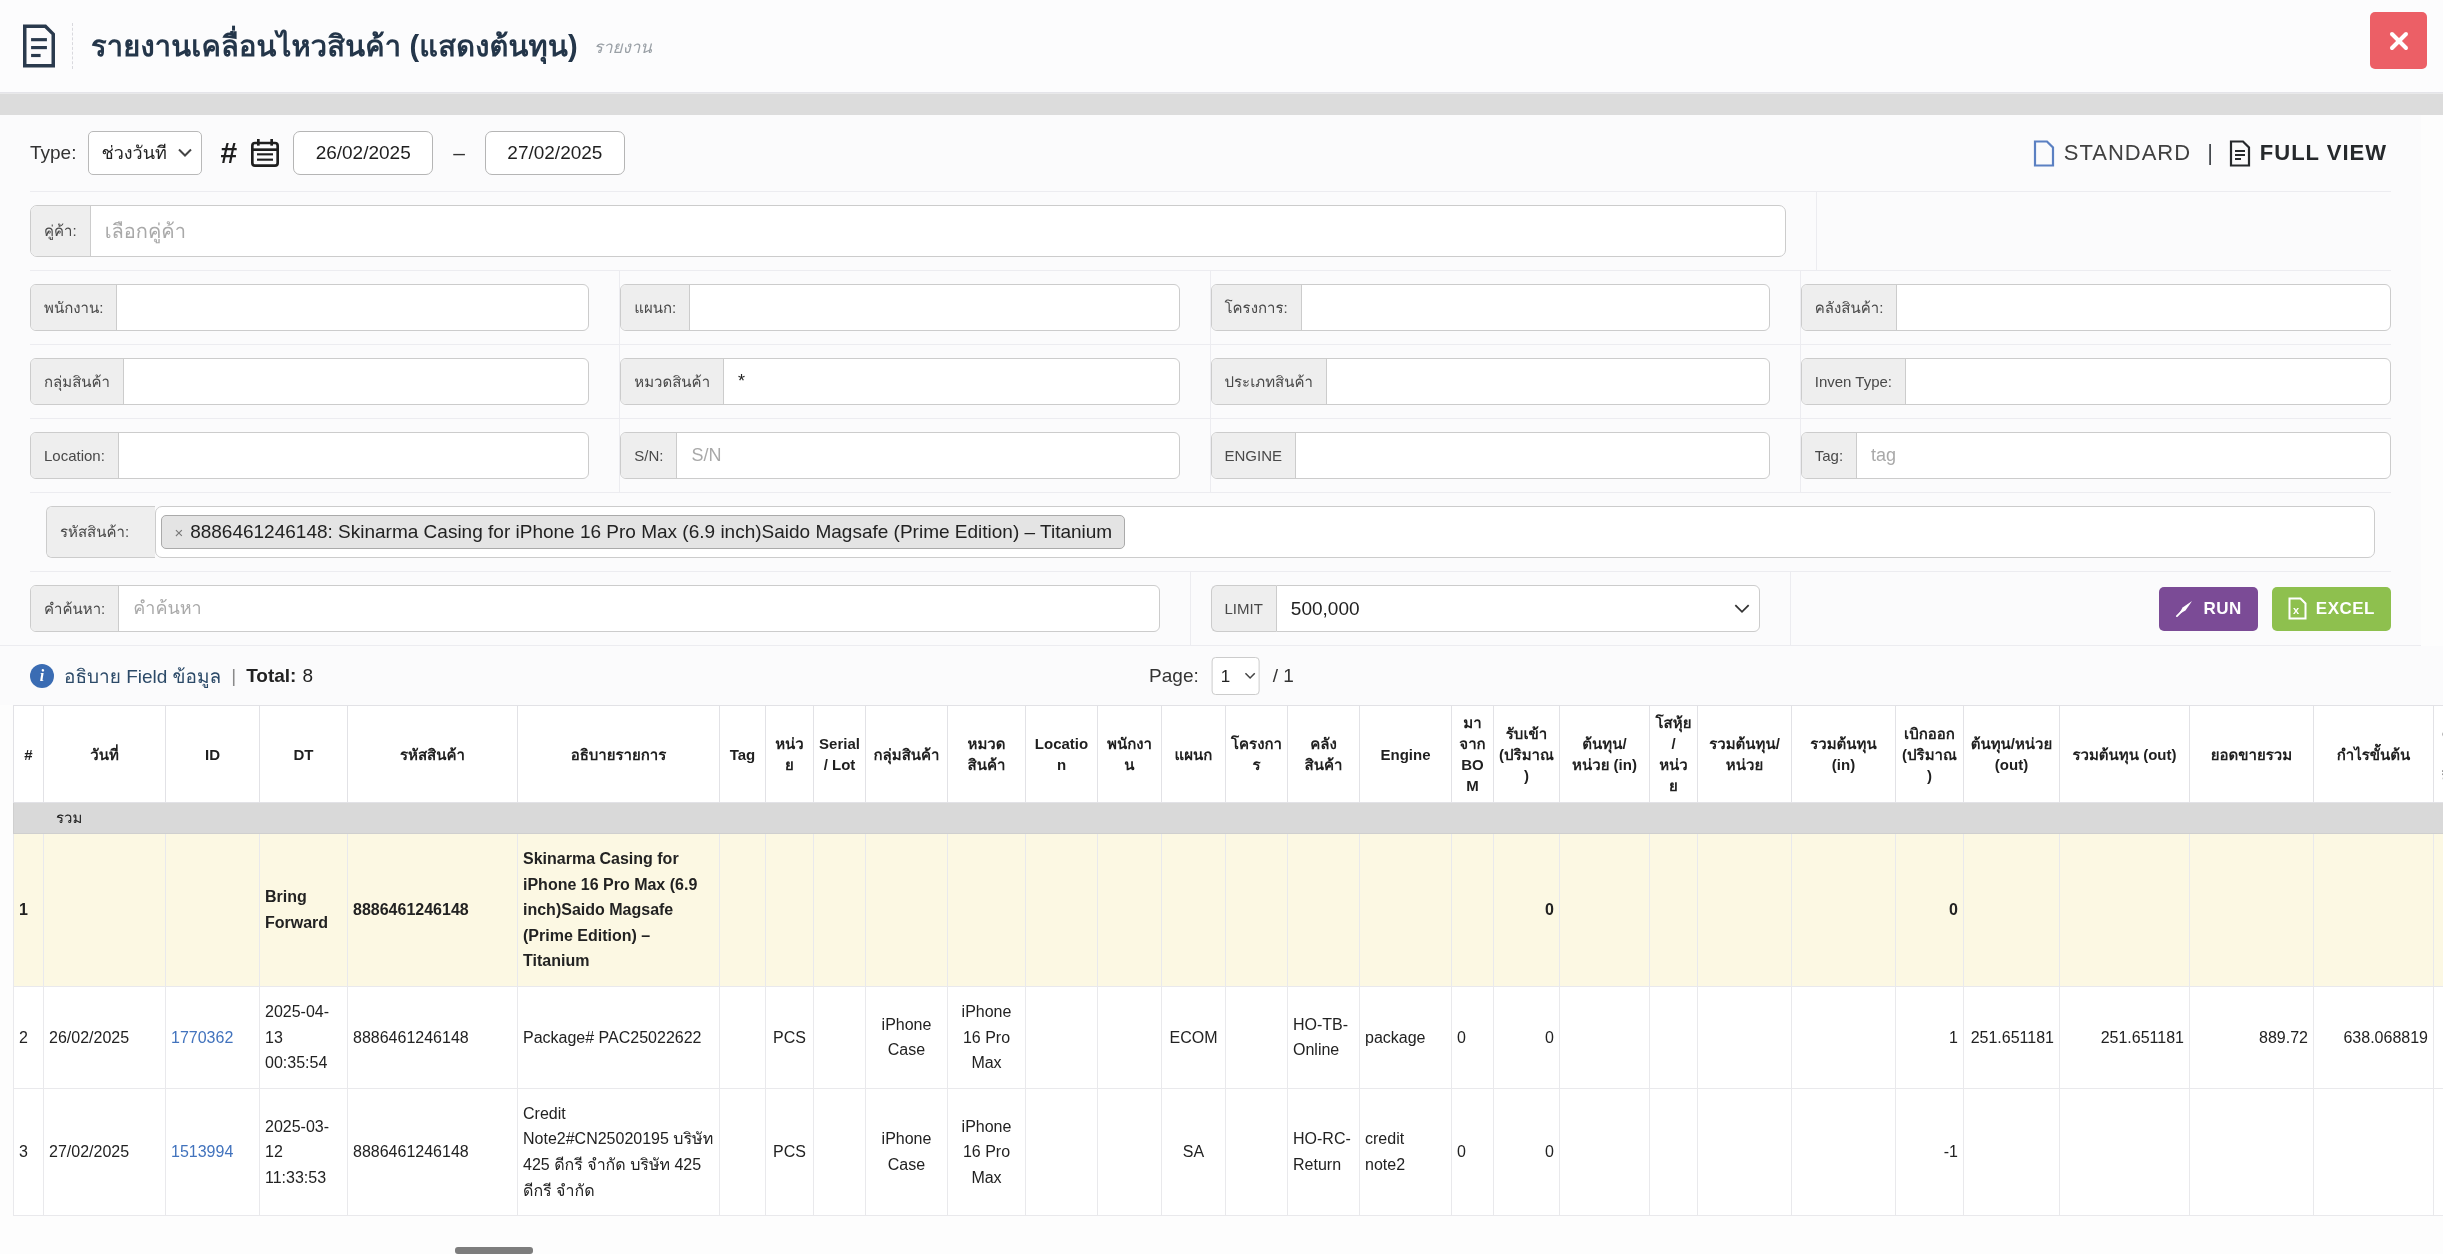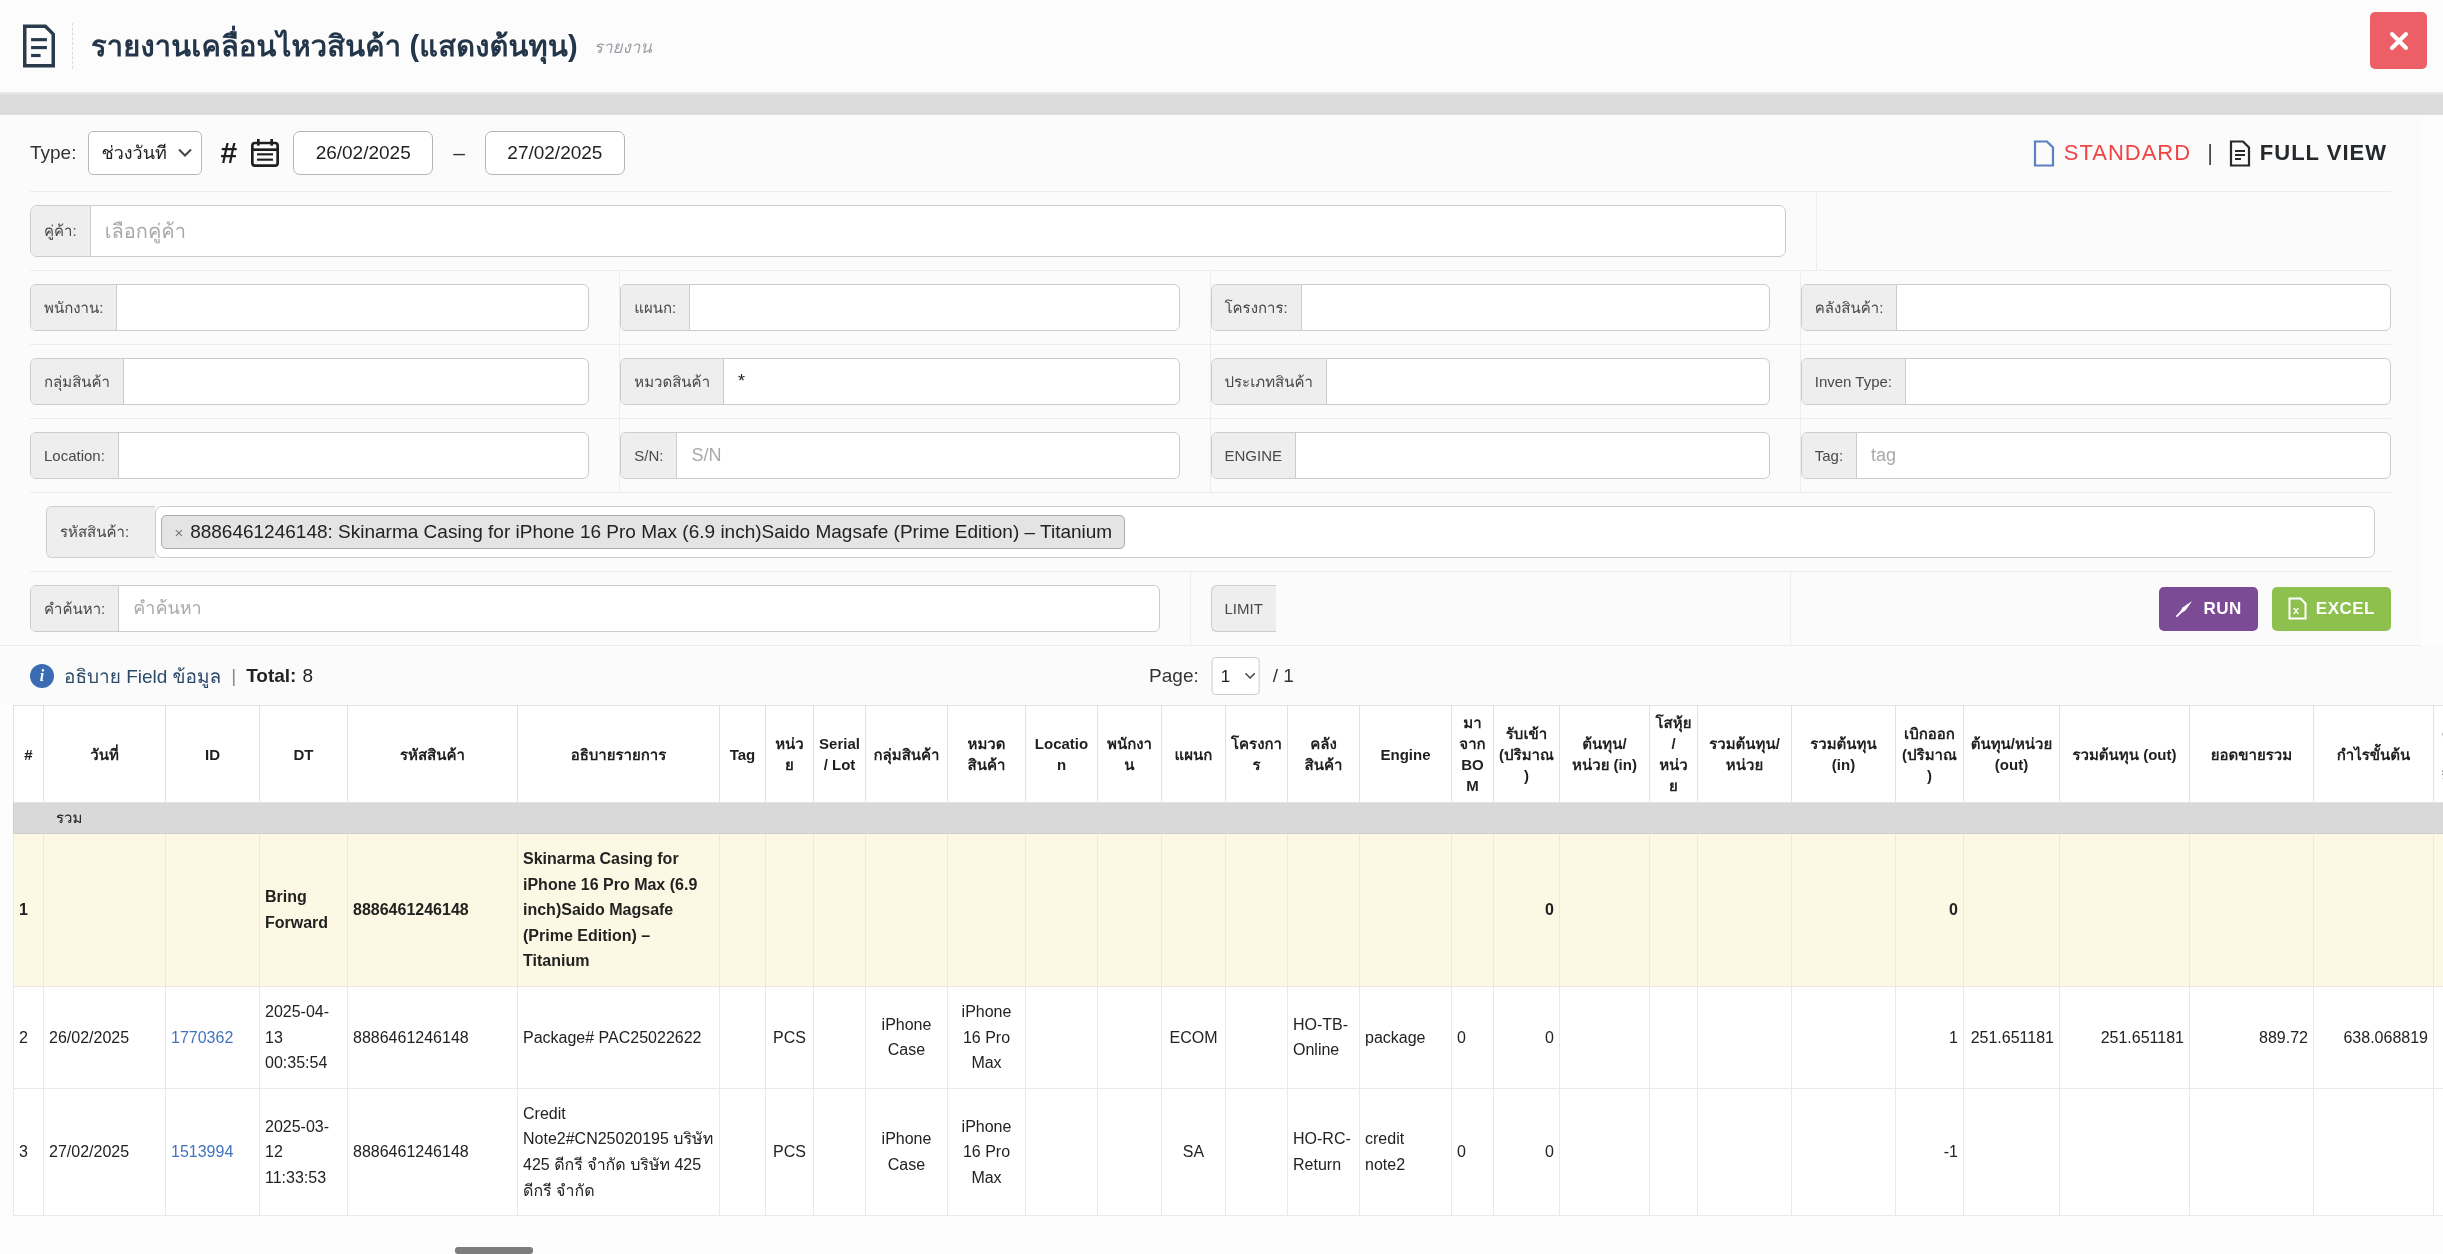--- a/index.html
+++ b/index.html
@@ -41,21 +41,21 @@
   }
   .sel-caret { position:absolute; right:10px; top:50%; transform:translateY(-50%); pointer-events:none; }
   .hash-icon { font-size:30px; font-weight:bold; color:#1e1e1e; margin-left:6px; }
   .cal-icon { width:32px; height:32px; }
   .date-input {
     width:140px; height:44px; border:1px solid #b5b5b5; border-radius:7px; background:#fff;
     text-align:center; font-size:19px; color:#1f1f1f; font-family:inherit;
   }
   .dash { font-size:21px; color:#333; margin:0 8px; }
   .view-toggle { margin-left:auto; display:flex; align-items:center; gap:16px; font-size:22px; padding-right:4px; }
-  .standard-link { color:#ef4444; display:flex; align-items:center; gap:9px; cursor:pointer; letter-spacing:1px; }
+  .standard-link { color:#404040; display:flex; align-items:center; gap:9px; cursor:pointer; letter-spacing:1px; }
   .pipe-sep { color:#45494e; font-size:22px; }
   .fullview-link { color:#26292c; font-weight:bold; display:flex; align-items:center; gap:9px; cursor:pointer; letter-spacing:1px; }
 
   .igroup {
     display:flex; align-items:stretch; border:1px solid #cccccc; border-radius:6px; background:#fff;
     height:47px; overflow:hidden;
   }
   .igroup .addon {
     background:#eeeeee; border-right:1px solid #cccccc; padding:0 13px;
     display:flex; align-items:center; font-size:15px; color:#494949; white-space:nowrap; flex:0 0 auto;
@@ -309,20 +309,28 @@
       <div class="f-row f-grid-search">
         <div class="f-cell">
             <div class="igroup">
           <span class="addon">คำค้นหา:</span>
           <input placeholder="คำค้นหา" style="">
         </div>
           </div>
         <div class="f-cell">
           <div class="limit-group">
             <span class="limit-addon">LIMIT</span>
+            <span class="limit-selwrap">
+              <select>
+                <option>500,000</option>
+              </select>
+              <svg class="sel-caret" width="16" height="10" viewBox="0 0 14 9">
+                  <path d="M1 1l6 6 6-6" fill="none" stroke="#333" stroke-width="1.6"></path>
+                </svg>
+            </span>
           </div>
         </div>
         <div class="f-cell actions-cell">
           <div class="btn btn-run">
             <svg width="19" height="19" viewBox="0 0 20 20">
               <path d="M18 2 L8 9 L4 16 L11 12 L18 2z" fill="#fff"></path>
               <path d="M2 18 L7 13" stroke="#fff" stroke-width="2" stroke-linecap="round"></path>
             </svg>
             <span>RUN</span>
           </div>

